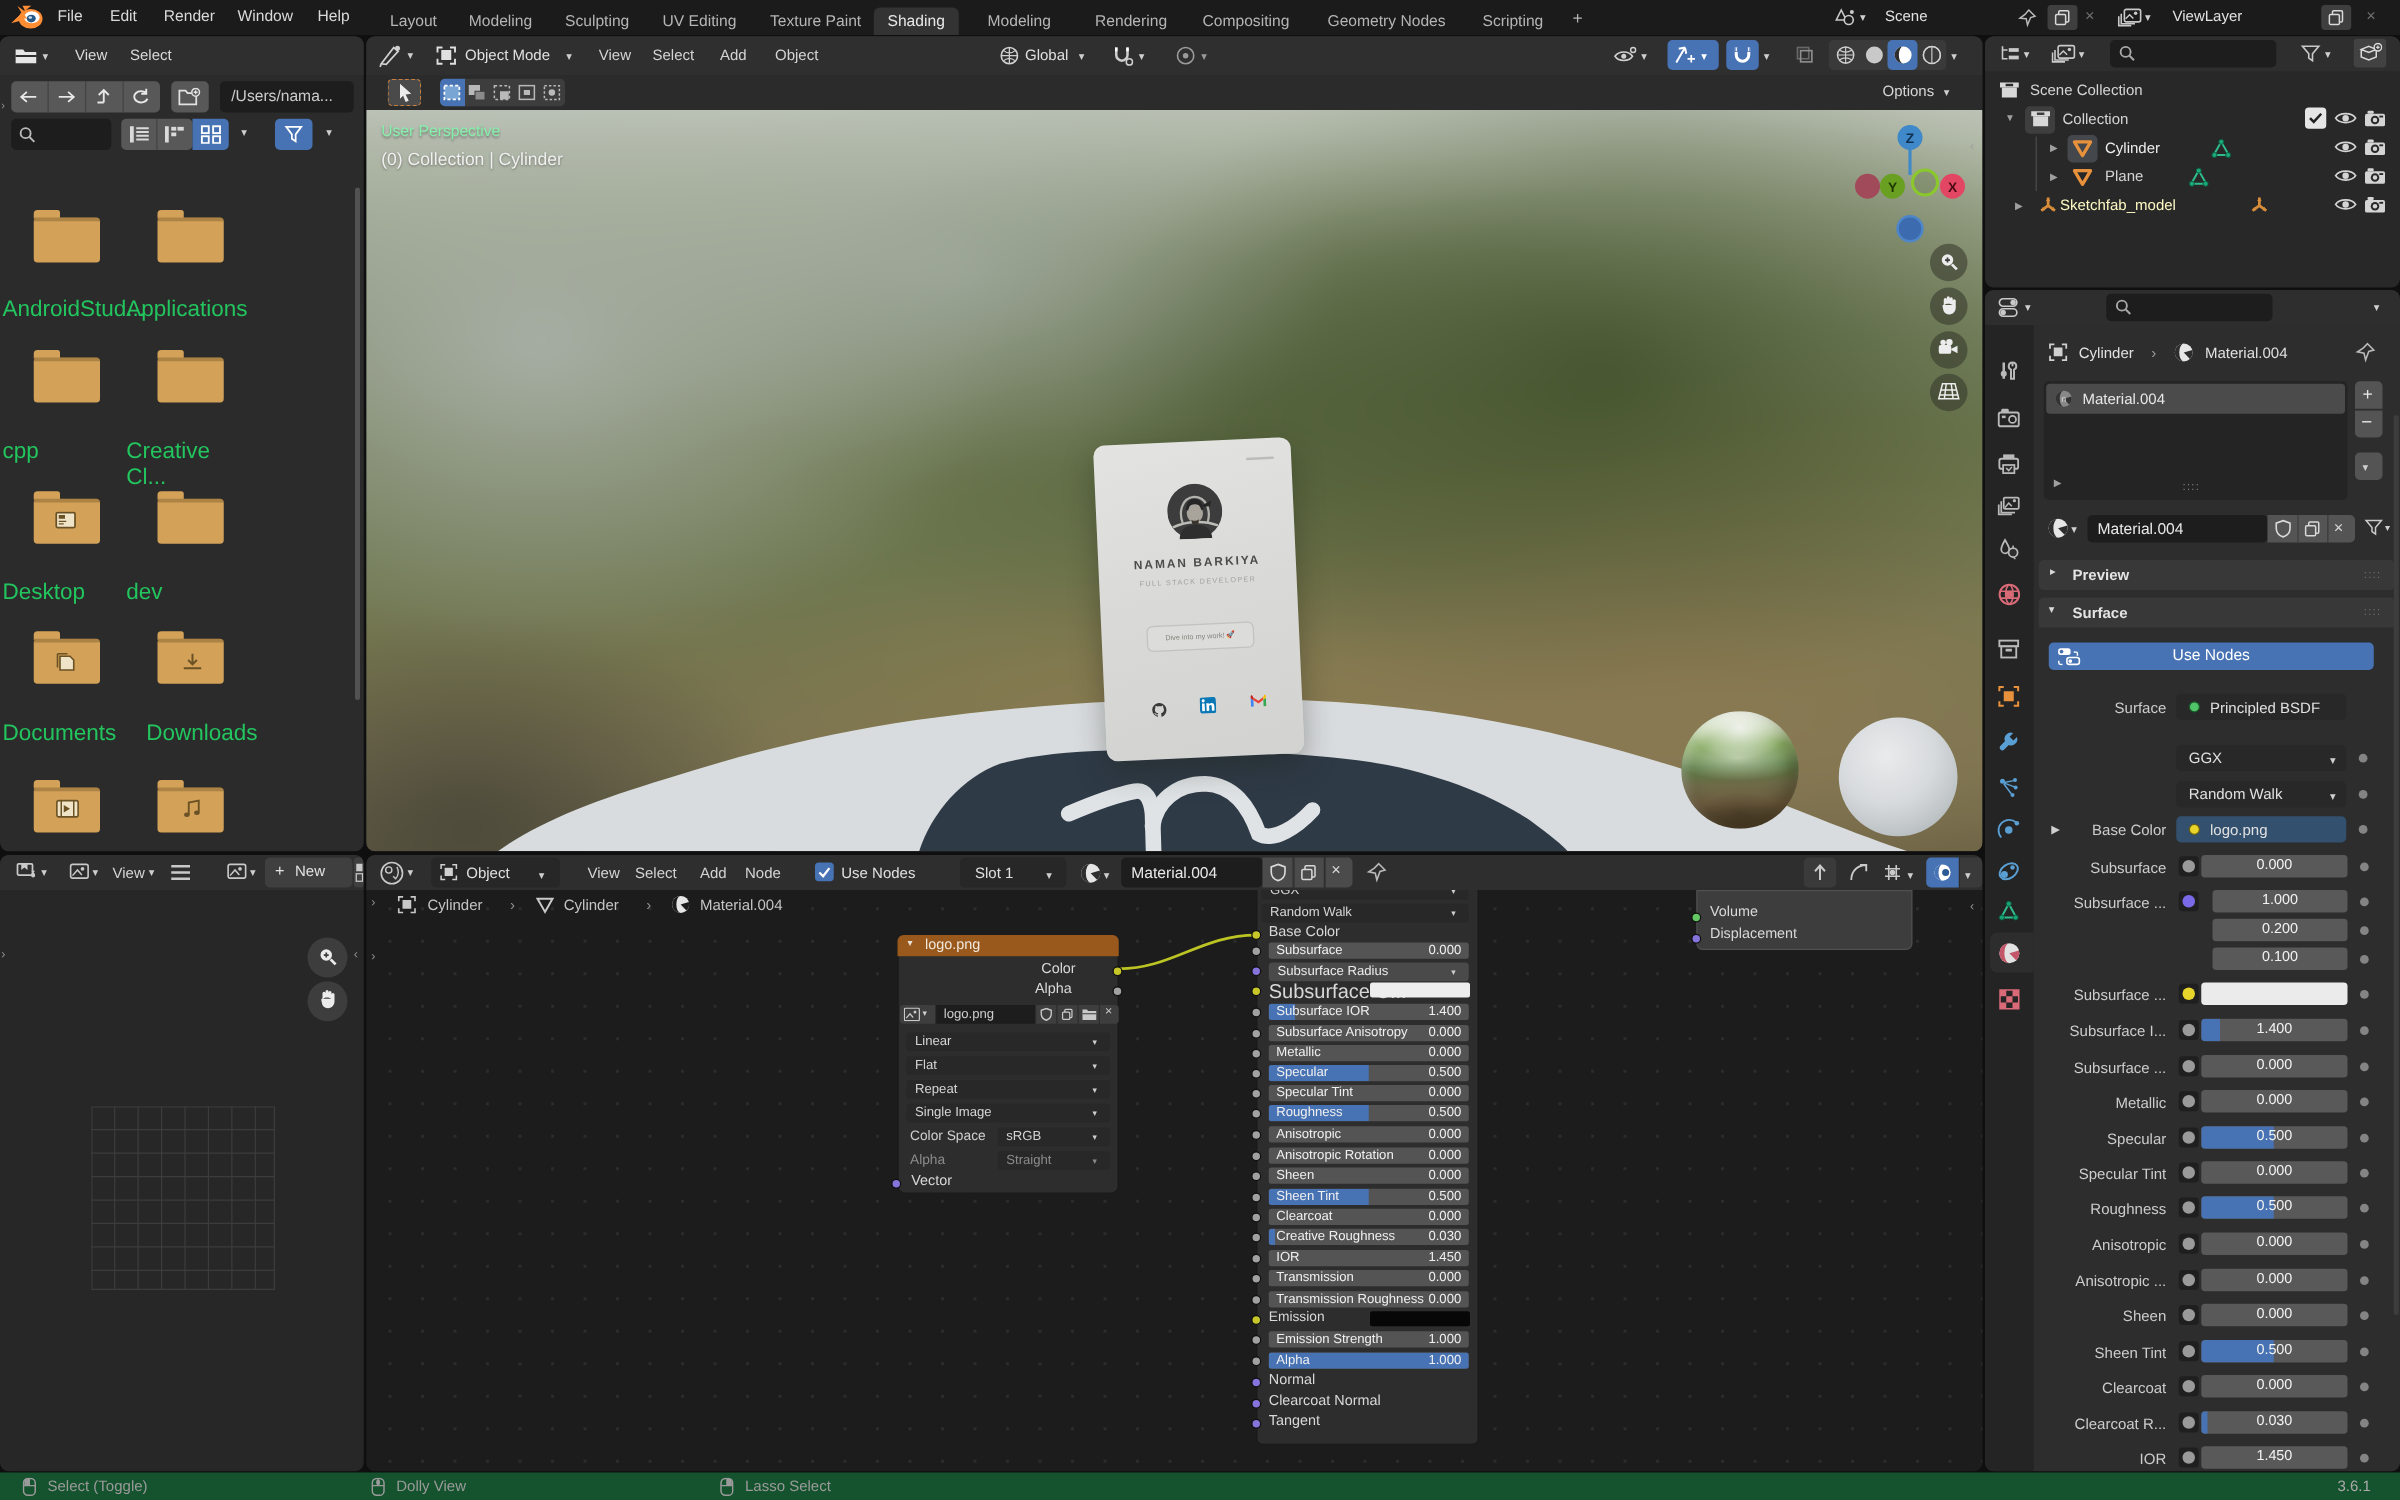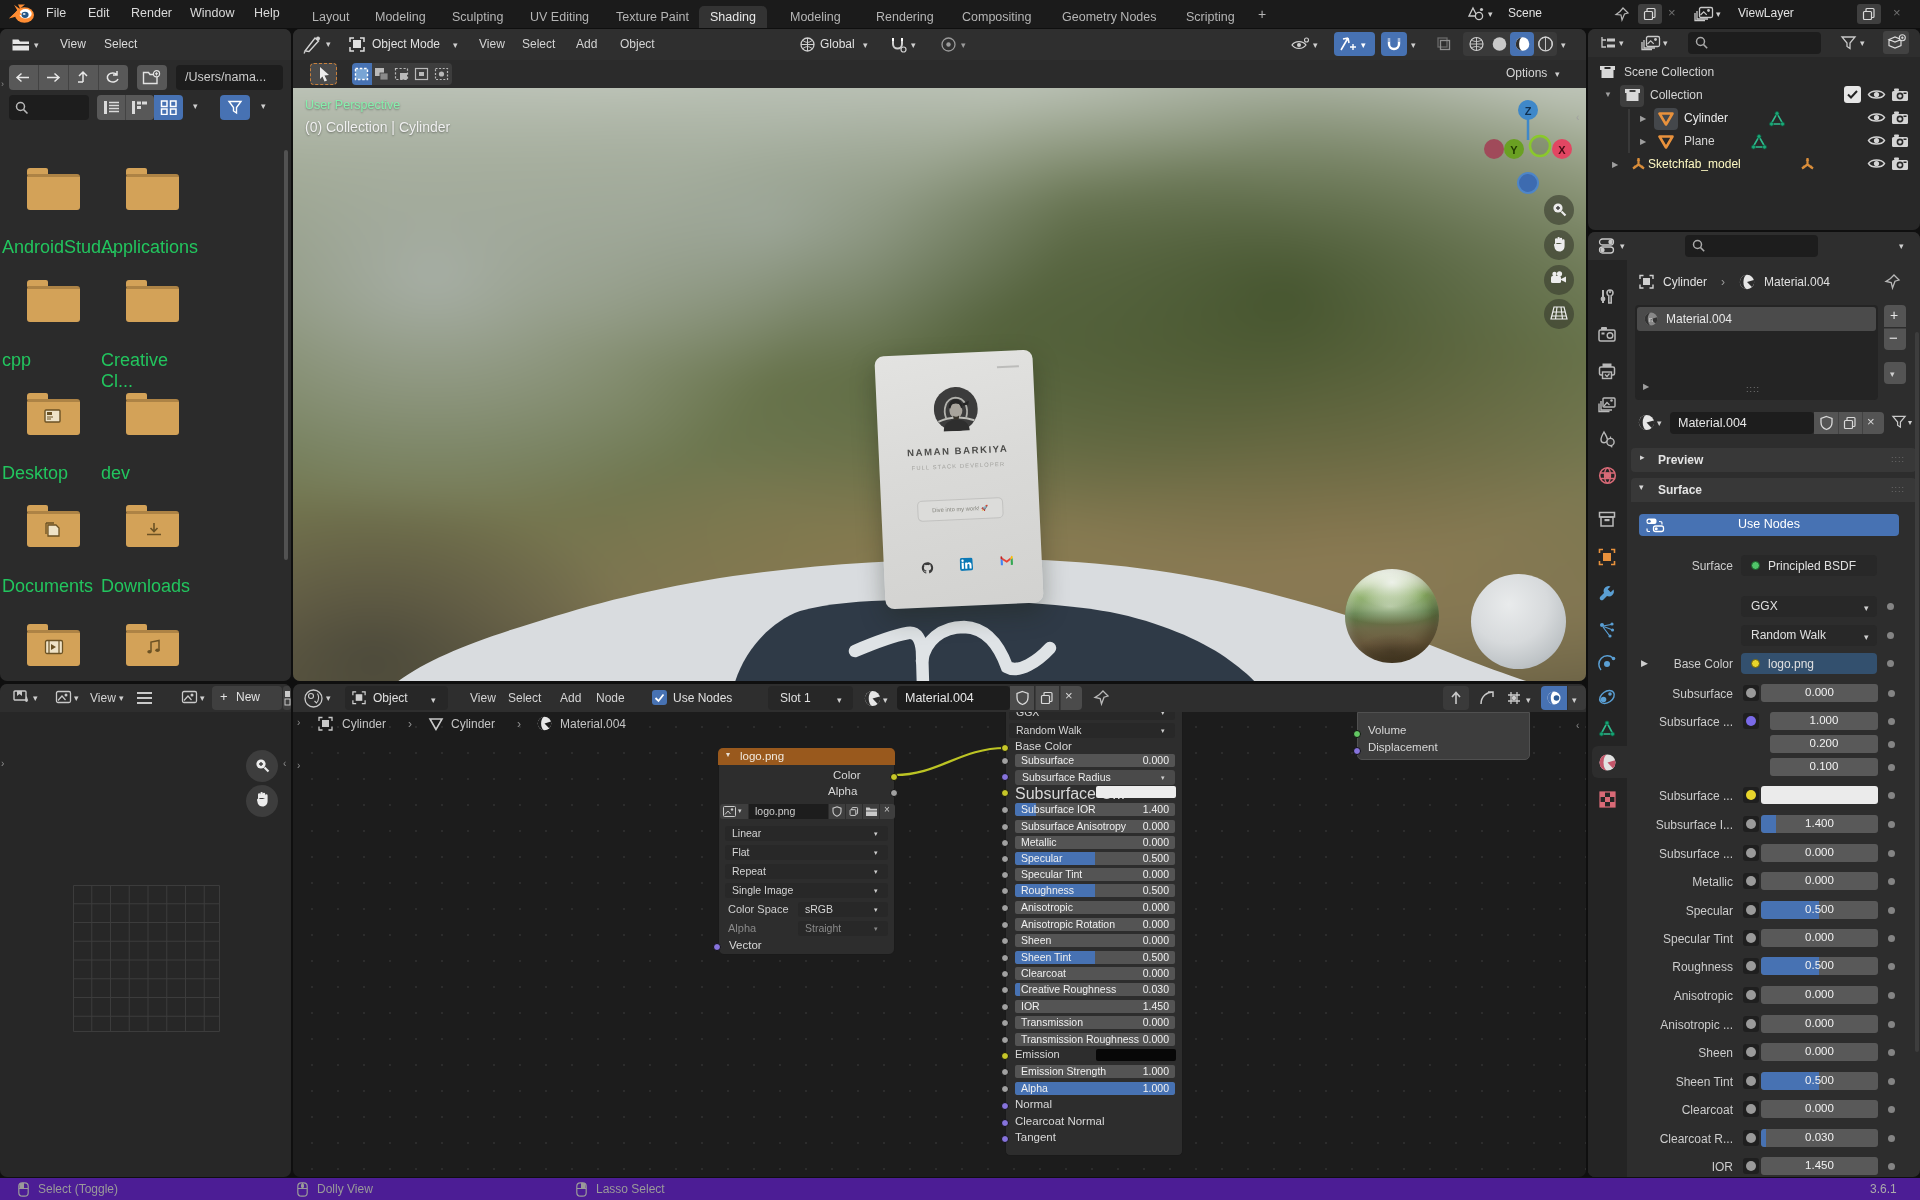--- a/index.html
+++ b/index.html
@@ -15,21 +15,21 @@
 .wtab.act { background:#333333; color:#e8e8e8; }
 
 
 .area { border-radius:7px; overflow:hidden; }
 #filebrowser { left:0; top:29px; width:291px; height:652px; background:#2b2b2b; }
 #imageeditor { left:0; top:684px; width:291px; height:493px; background:#272727; }
 #viewport { left:293px; top:29px; width:1293px; height:652px; background:#2f2f2f; }
 #shader { left:293px; top:684px; width:1293px; height:493px; background:#1c1c1c; }
 #outliner { left:1588px; top:29px; width:332px; height:201px; background:#282828; }
 #props { left:1588px; top:232px; width:332px; height:945px; background:#2d2d2d; }
-#statusbar { left:0; top:1178px; width:1920px; height:22px; background:#4c1d95; color:#9a9a9a; }
+#statusbar { left:0; top:1178px; width:1920px; height:22px; background:#14532d; color:#9a9a9a; }
 
 .hdr { background:#2f2f2f; }
 .field { background:#1d1d1d; border-radius:4px; color:#cccccc; }
 .btn { background:#585858; border-radius:4px; }
 .chev { color:#cfcfcf; font-size:9px; }
 .fold { position:absolute; width:53px; height:36px; background:#d3a258; border-radius:3px; }
 .fold::before { content:''; position:absolute; top:-6px; left:0; width:21px; height:7px; background:#d3a258; border-radius:3px 2px 0 0; }
 .fold::after { content:''; position:absolute; top:0; left:0; width:100%; height:2.5px; background:rgba(60,40,10,0.25); }
 .flabel { position:absolute; width:104px; text-align:left; color:#22c55e; font-size:18px; }
 .plabel { position:absolute; left:25px; width:120px; text-align:right; color:#cccccc; font-size:12px; }
@@ -228,21 +228,21 @@
           <ellipse cx="4.5" cy="13.8" rx="2.2" ry="1.8" fill="#6b5224"></ellipse>
           <ellipse cx="12.5" cy="12.2" rx="2.2" ry="1.8" fill="#6b5224"></ellipse>
         </svg>
       <div class="flabel" style="left:2px;top:208px">AndroidStud...</div>
       <div class="flabel" style="left:101px;top:208px">Applications</div>
       <div class="flabel" style="left:2px;top:321px">cpp</div>
       <div class="flabel" style="left:101px;top:321px">Creative Cl...</div>
       <div class="flabel" style="left:2px;top:434px">Desktop</div>
       <div class="flabel" style="left:101px;top:434px">dev</div>
       <div class="flabel" style="left:2px;top:547px">Documents</div>
-      <div class="flabel" style="left:101px;top:547px">Downloads</div>
+      <div class="flabel" style="left:117px;top:547px">Downloads</div>
     </div>
   </div>
   <div id="viewport" class="abs area">
     <div class="abs" style="left:0;top:0;width:1293px;height:31px;background:#2f2f2f"></div>
     <div class="abs" style="left:0;top:31px;width:1293px;height:28px;background:#2b2b2b"></div>
 
     <svg class="abs" style="left:9px;top:6px" width="22" height="19" viewBox="0 0 22 19">
         <path d="M3,16 L13,3 l3.5,3 L7,16.5 z" fill="none" stroke="#d2d2d2" stroke-width="1.4"></path>
         <circle cx="16" cy="3.5" r="2" fill="#d2d2d2"></circle>
         <path d="M3,16.5 l-1,2" stroke="#d2d2d2" stroke-width="1.3"></path>

